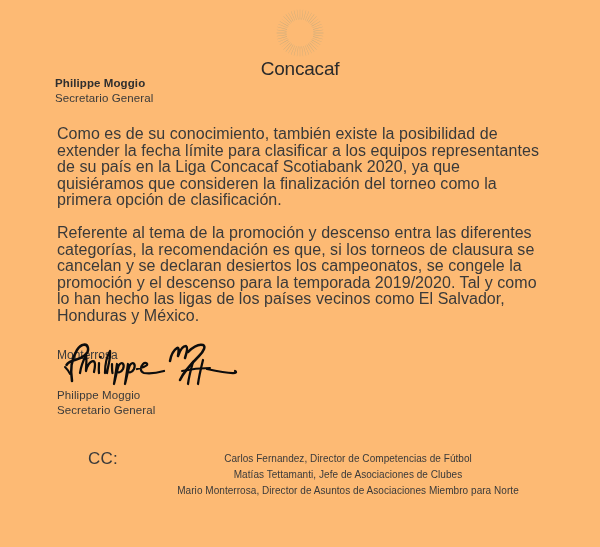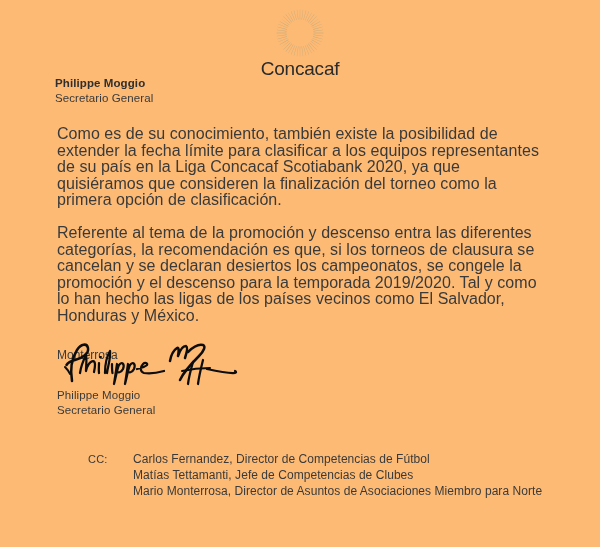--- a/index.html
+++ b/index.html
@@ -119,38 +119,39 @@
   
   .cc-block {
     position: absolute;
     left: 88px;
     top: 451px;
     display: flex;
     align-items: flex-start;
     gap: 0;
   }
   .cc-label {
-    font-size: 11px;
+    font-size: 17px;
     color: #3a3a3a;
     width: 45px;
     flex: 0 0 45px;
     line-height: 16.2px;
     letter-spacing: 0.2px;
   }
   .cc-list {
     list-style: none;
     margin: 0;
     padding: 0;
     width: 430px;
   }
   .cc-item {
-    font-size: 12px;
+    font-size: 10px;
     line-height: 16.2px;
     color: #3a3a3a;
     letter-spacing: 0.05px;
+    text-align: center;
   }
 </style>
 </head>
 <body>
 
 <div class="page">
 
   <div class="letterhead">
 
     <svg class="logo-mark" viewBox="0 0 120 120" aria-hidden="true">
@@ -270,18 +271,18 @@
     <div class="signoff">
       <div class="signoff-name">Philippe Moggio</div>
       <div class="signoff-title">Secretario General</div>
     </div>
   </div>
 
   <div class="cc-block">
     <div class="cc-label">CC:</div>
     <ul class="cc-list">
       <li class="cc-item">Carlos Fernandez, Director de Competencias de Fútbol</li>
-      <li class="cc-item">Matías Tettamanti, Jefe de Competencias de Clubes</li>
+      <li class="cc-item">Matías Tettamanti, Jefe de Asociaciones de Clubes</li>
       <li class="cc-item">Mario Monterrosa, Director de Asuntos de Asociaciones Miembro para Norte</li>
     </ul>
   </div>
 
 </div>
 
 </body></html>

